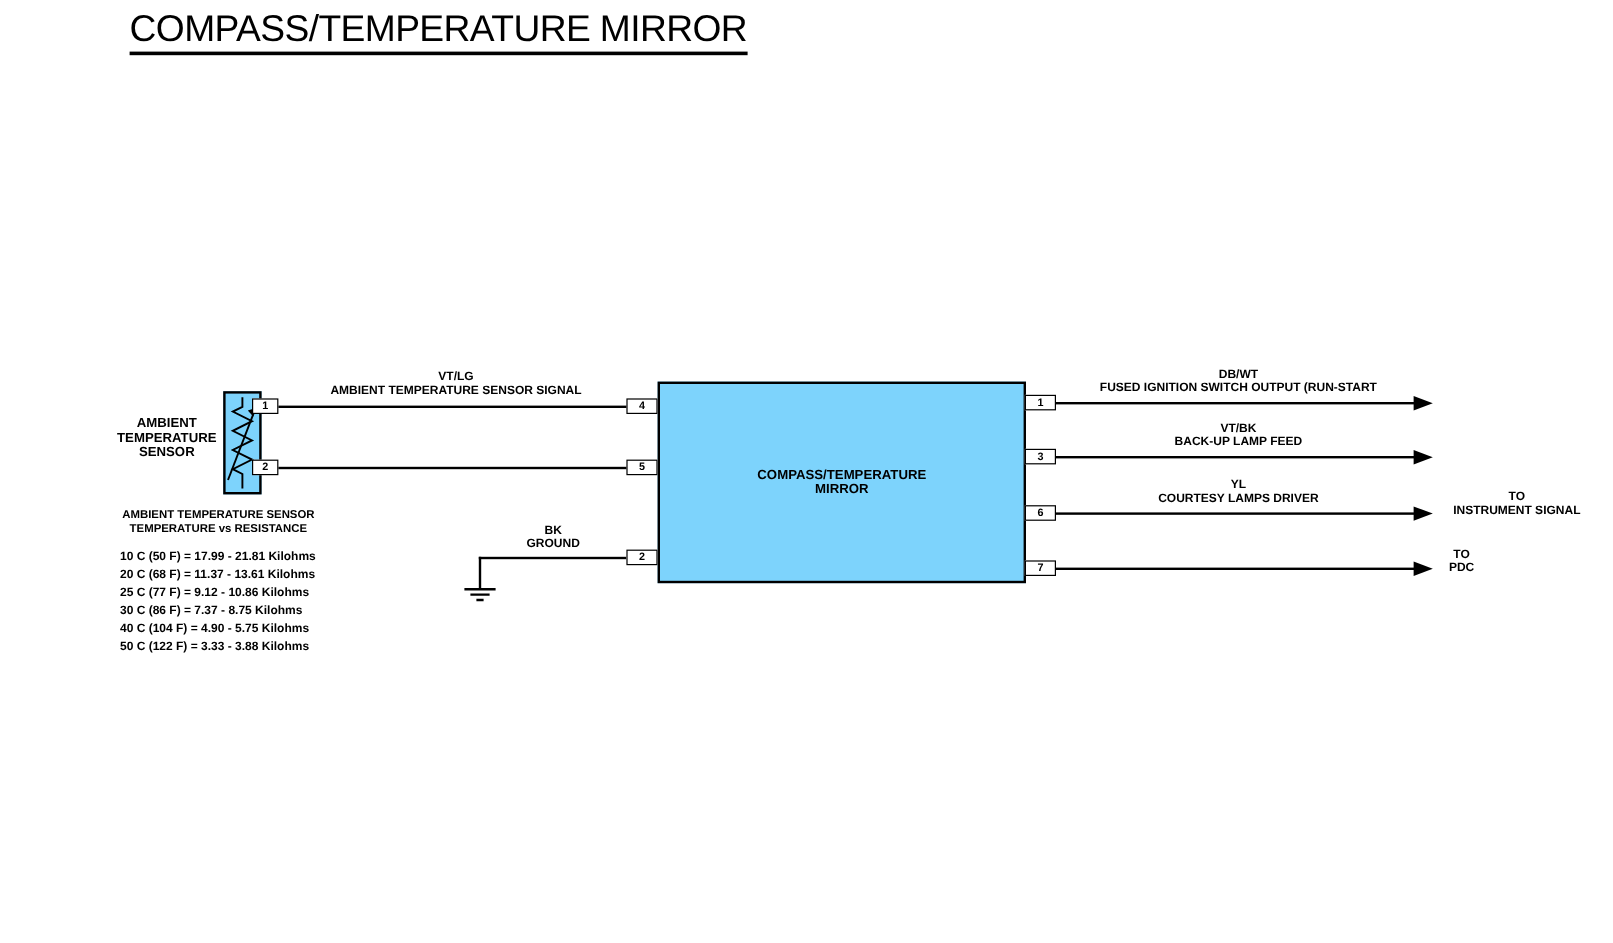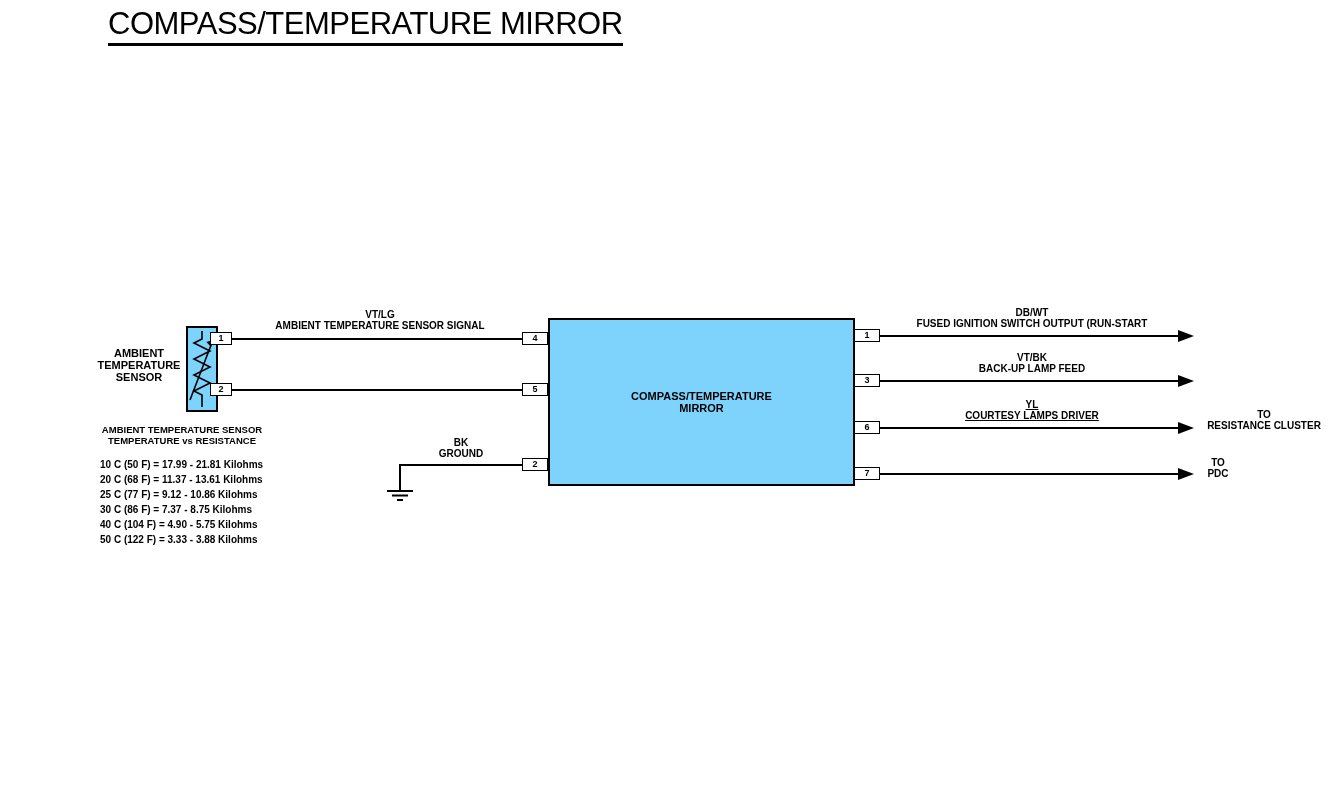--- a/index.html
+++ b/index.html
@@ -99,28 +99,28 @@
   <div class="arrow" style="left:1178px; top:468px;"></div>
 
   <div class="wire-label" style="left:884px; top:307px; width:296px;">
     <div>DB/WT</div>
     <div>FUSED IGNITION SWITCH OUTPUT (RUN-START</div>
   </div>
   <div class="wire-label" style="left:884px; top:352px; width:296px;">
     <div>VT/BK</div>
     <div>BACK-UP LAMP FEED</div>
   </div>
-  <div class="wire-label" style="left:884px; top:399px; width:296px;text-decoration:underline;">
+  <div class="wire-label" style="left:884px; top:399px; width:296px;">
     <div>YL</div>
     <div>COURTESY LAMPS DRIVER</div>
   </div>
 
   <div class="wire-label" style="left:1196px; top:409px; width:136px;">
     <div>TO</div>
-    <div>RESISTANCE CLUSTER</div>
+    <div>INSTRUMENT SIGNAL</div>
   </div>
   <div class="wire-label" style="left:1198px; top:457px; width:40px;">
     <div>TO</div>
     <div>PDC</div>
   </div>
 
   <div class="wire-label" style="left:98px; top:424px; width:168px; font-size:9.5px;">
     <div>AMBIENT TEMPERATURE SENSOR</div>
     <div>TEMPERATURE vs RESISTANCE</div>
   </div>

